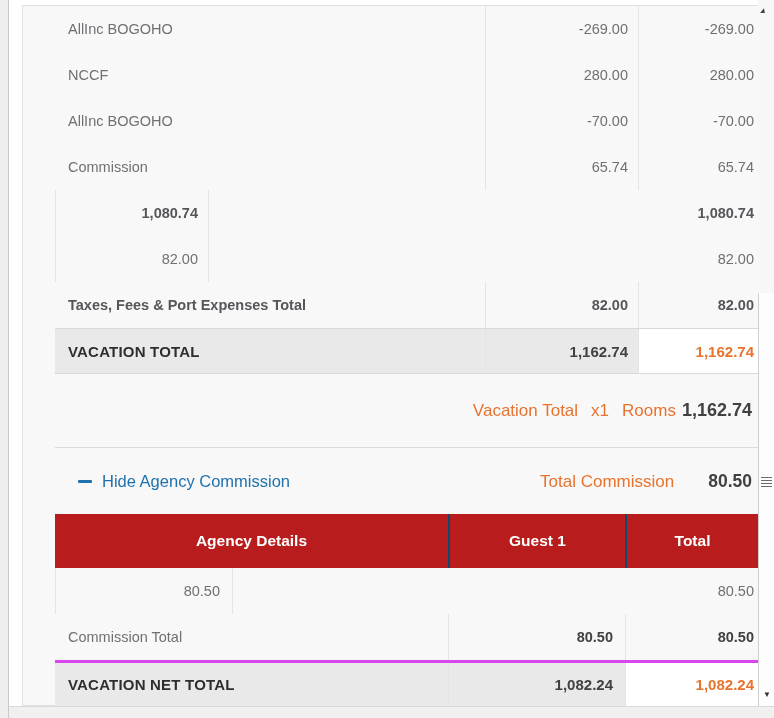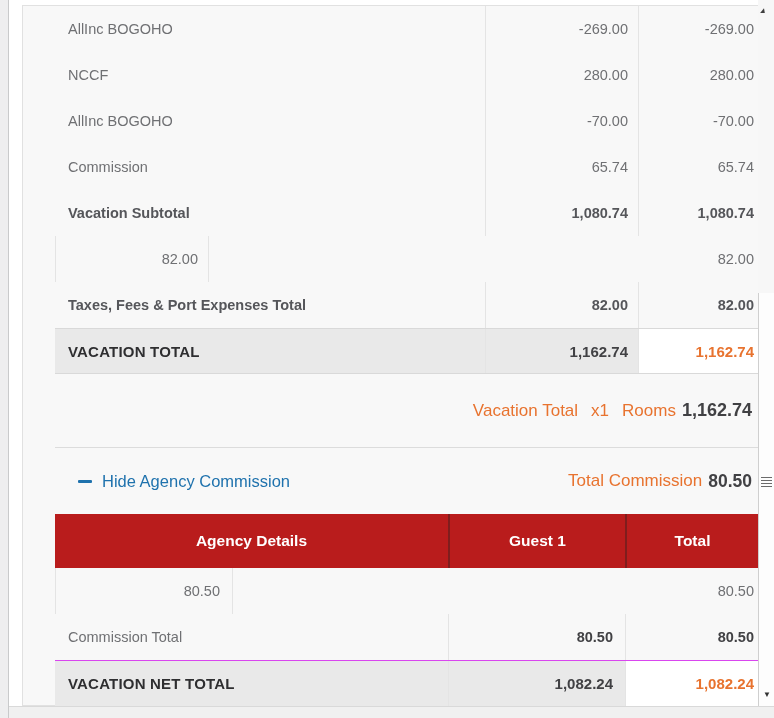--- a/index.html
+++ b/index.html
@@ -51,38 +51,38 @@
   .summary .gap { display:inline-block; width:13px; }
   .summary .sp  { display:inline-block; width:6px; }
   .summary .big { color:#414144; font-size:18px; font-weight:bold; }
 
   .toggle-bar { height:66px; display:flex; align-items:center; justify-content:space-between;
                 padding:0 6px 0 23px; }
   .toggle-link { display:flex; align-items:center; cursor:pointer; }
   .minus-icon { width:14px; height:3px; background:#1f72ad; border-radius:1px;
                 display:inline-block; margin-right:10px; }
   .toggle-text { color:#1f72ad; font-size:16.5px; }
-  .commission-right { display:flex; align-items:center; }
+  .commission-right { display:flex; align-items:flex-end;gap:28px; }
   .commission-right .o { color:#e8732f; font-size:17px; }
   .commission-right .big { color:#414144; font-size:17.5px; font-weight:bold; margin-left:6px; }
 
   
   .agency-header { height:54px; display:flex; background:#b91c1c; }
   .h-cell { display:flex; align-items:center; justify-content:center;
             color:#ffffff; font-weight:bold; font-size:15.5px; }
   .a1 { width:393px; }
   .a2 { width:177px; }
   .a3 { flex:1; }
-  .h-cell.a2, .h-cell.a3 { border-left:2px solid #7f1d1d;text-align:right; }
+  .h-cell.a2, .h-cell.a3 { border-left:2px solid #0c4a6e;text-align:right; }
   .agency-row .a1 { padding-left:13px; }
   .agency-row .a2 { justify-content:flex-end; padding-right:12px; border-left:1px solid #e4e4e4; }
   .agency-row .a3 { justify-content:flex-end; padding-right:4px; border-left:1px solid #e4e4e4; }
   .bold-vals .val { font-weight:bold; color:#414144; }
 
-  .net-row { border-top:1px solid #d946ef; }
+  .net-row { border-top:3px solid #d946ef; }
   .net-row .cell { background:#e9e9e9; }
   .net-row .a3 { background:#ffffff; }
 </style>
 </head>
 <body>
 
 <div class="abs left-strip"></div>
 <div class="abs bottom-strip"></div>
 <div class="abs right-top-area"></div>
 
@@ -109,21 +109,20 @@
     <div class="cell c1 lbl">AllInc BOGOHO</div>
     <div class="cell c2 num val">-70.00</div>
     <div class="cell c3 num val">-70.00</div>
   </div>
   <div class="row">
     <div class="cell c1 lbl">Commission</div>
     <div class="cell c2 num val">65.74</div>
     <div class="cell c3 num val">65.74</div>
   </div>
   <div class="row bold-row">
-    <div class="cell c1 lbl">Vacation Subtotal</div>
     <div class="cell c2 num val">1,080.74</div>
     <div class="cell c3 num val">1,080.74</div>
   </div>
   <div class="row">
     <div class="cell c2 num val">82.00</div>
     <div class="cell c3 num val">82.00</div>
   </div>
   <div class="row bold-row">
     <div class="cell c1 lbl">Taxes, Fees &amp; Port Expenses Total</div>
     <div class="cell c2 num val">82.00</div>

